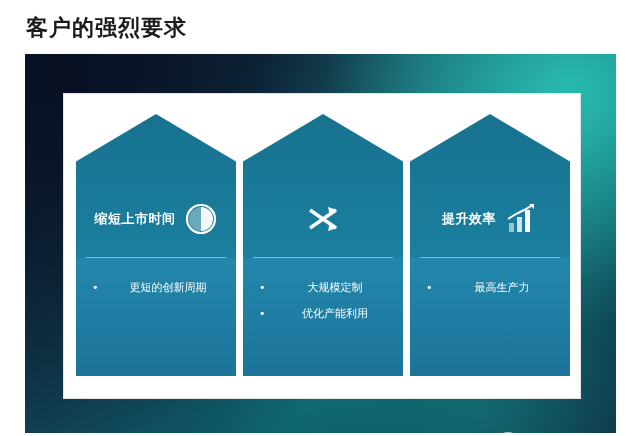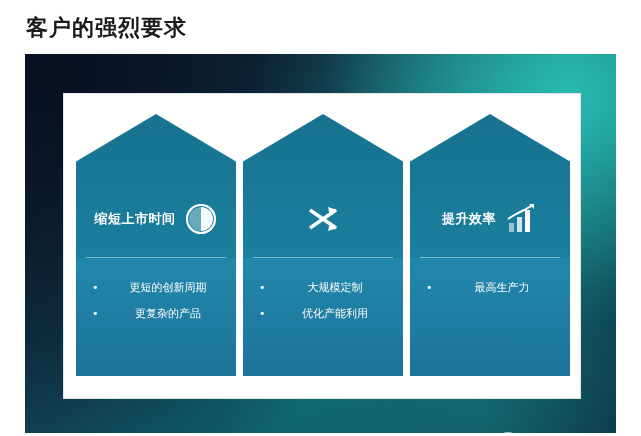--- a/index.html
+++ b/index.html
@@ -166,21 +166,20 @@
             <svg viewBox="0 0 34 34" width="34" height="34" aria-hidden="true">
               <circle cx="17" cy="17" r="14" fill="none" stroke="#ffffff" stroke-width="2.2"></circle>
               <path d="M17 5 A12 12 0 0 1 17 29 Z" fill="#ffffff" opacity="0.95"></path>
               <path d="M17 29 A12 12 0 0 1 17 5 L17 17 Z" fill="#ffffff" opacity="0.35"></path>
             </svg>
           </span>
         </div>
         <div class="bullets">
           <ul>
             <li>更短的创新周期</li>
-            <li>更复杂的产品</li>
           </ul>
         </div>
       </div>
 
       <div class="col c2">
         <div class="chev-top"></div>
         <div class="chev-bottom"></div>
         <div class="divider"></div>
         <div class="col-head">
           <span class="ico">

